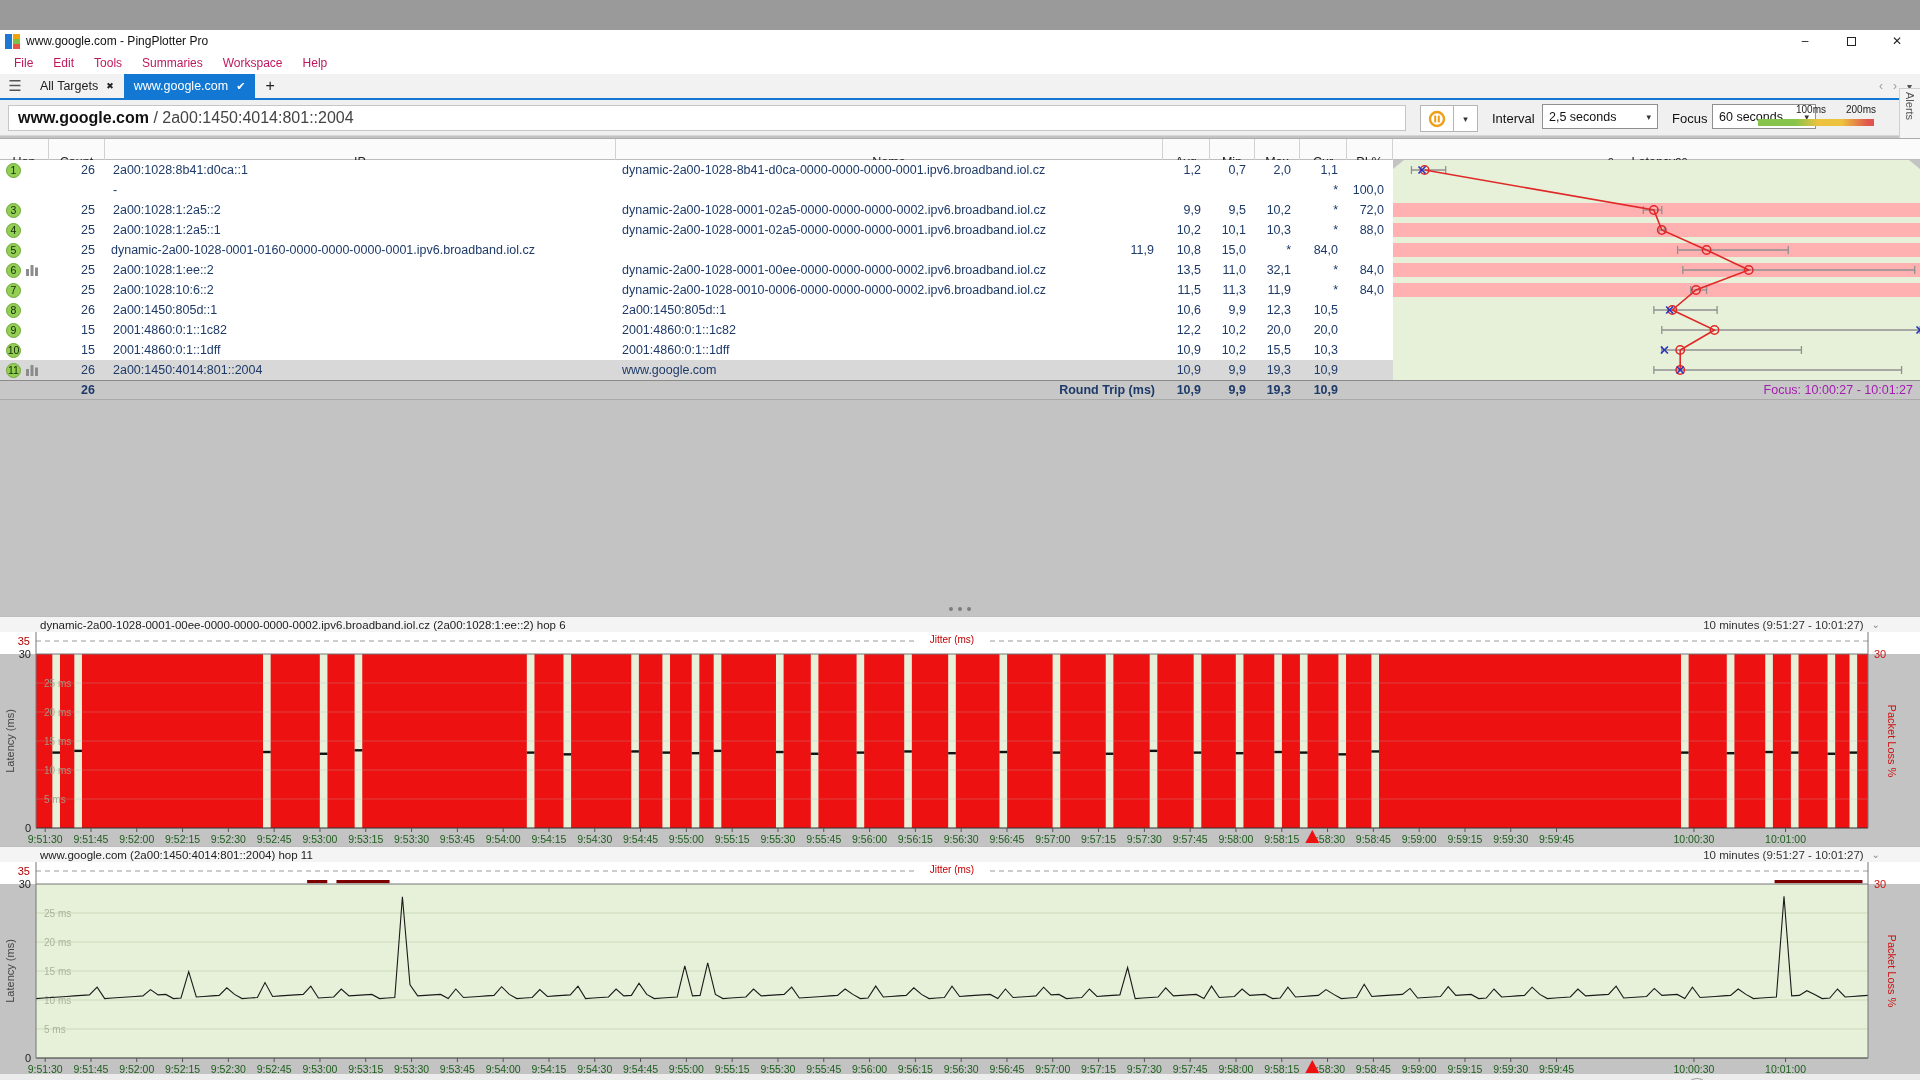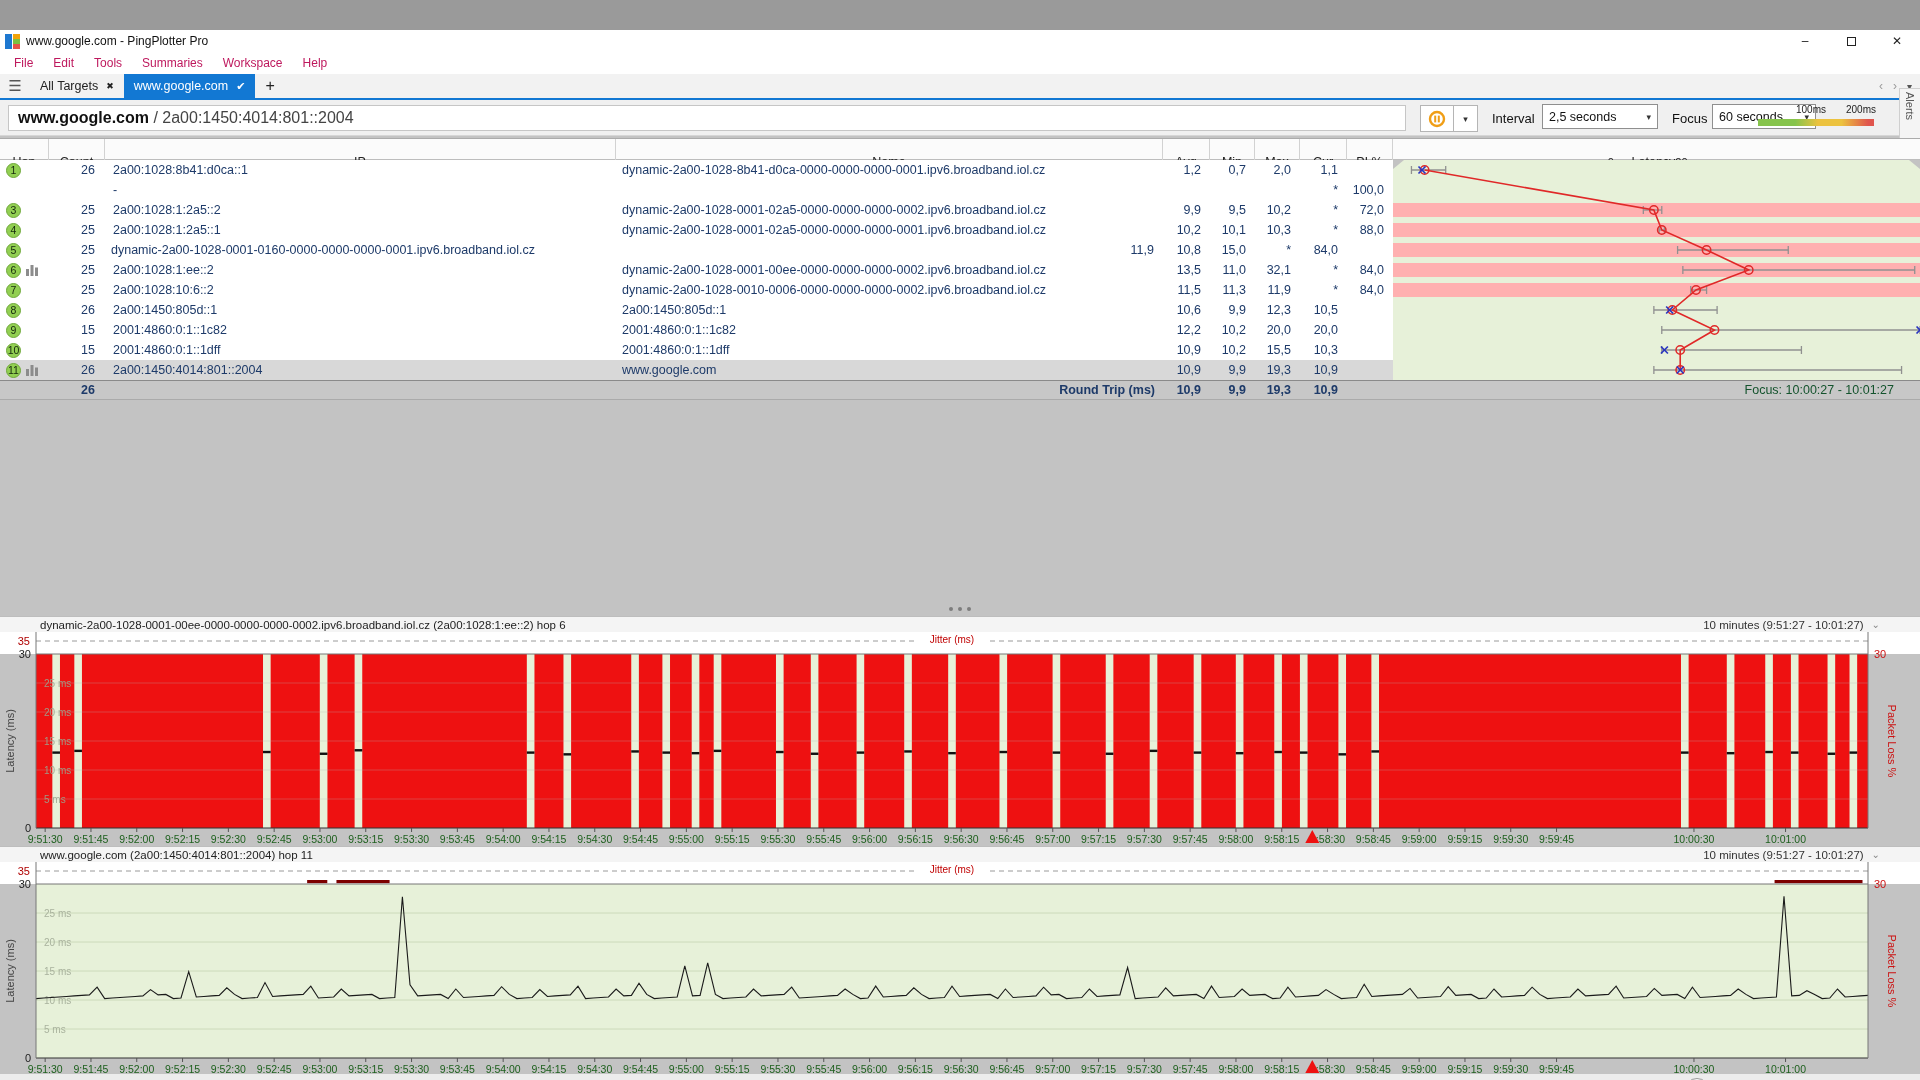--- a/index.html
+++ b/index.html
@@ -73,21 +73,21 @@
   .cell.c-count { justify-content:flex-end; padding-right:10px; }
   .cell.c-ip { padding-left:8px; }
   .cell.c-name { padding-left:6px; }
   .hop-badge { width:15px; height:15px; border-radius:50%; background:#92cf52; border:1px solid #6fa83a;
                color:#15290c; font-size:10.5px; display:flex; align-items:center; justify-content:center; }
   .chart-svg { position:absolute; left:1393px; top:22px; }
   .trt { display:grid; grid-template-columns:49px 56px 511px 547px 47px 45px 45px 47px 46px 527px;
          height:20px; background:#c7c7c7; border-top:1px solid #8a8a8a; border-bottom:1px solid #aaa; }
   .trt .cell { font-size:12.5px; display:flex; align-items:center; color:#1d3a69; font-weight:bold; }
   .trt .c-label { justify-content:flex-end; padding-right:8px; }
-  .trt .c-focus { justify-content:flex-end; padding-right:26px; font-weight:normal; color:#14532d; }
+  .trt .c-focus { justify-content:flex-end; padding-right:7px; font-weight:normal; color:#a21caf; }
   
   .splitter { position:absolute; top:574px; left:0; width:1920px; height:10px; display:flex;
               justify-content:center; align-items:center; gap:5px; }
   .splitter i { width:4px; height:4px; border-radius:50%; background:#7d7d7d; }
   
   .graph { position:absolute; left:0; width:1920px; }
   .graph-head { height:16px; background:#f4f4f4; border-top:1px solid #bdbdbd; display:flex;
                 align-items:center; font-size:11.5px; color:#222; }
   .graph-head .g-title { margin-left:40px; }
   .graph-head .g-range { margin-left:auto; margin-right:8px; color:#333; }

